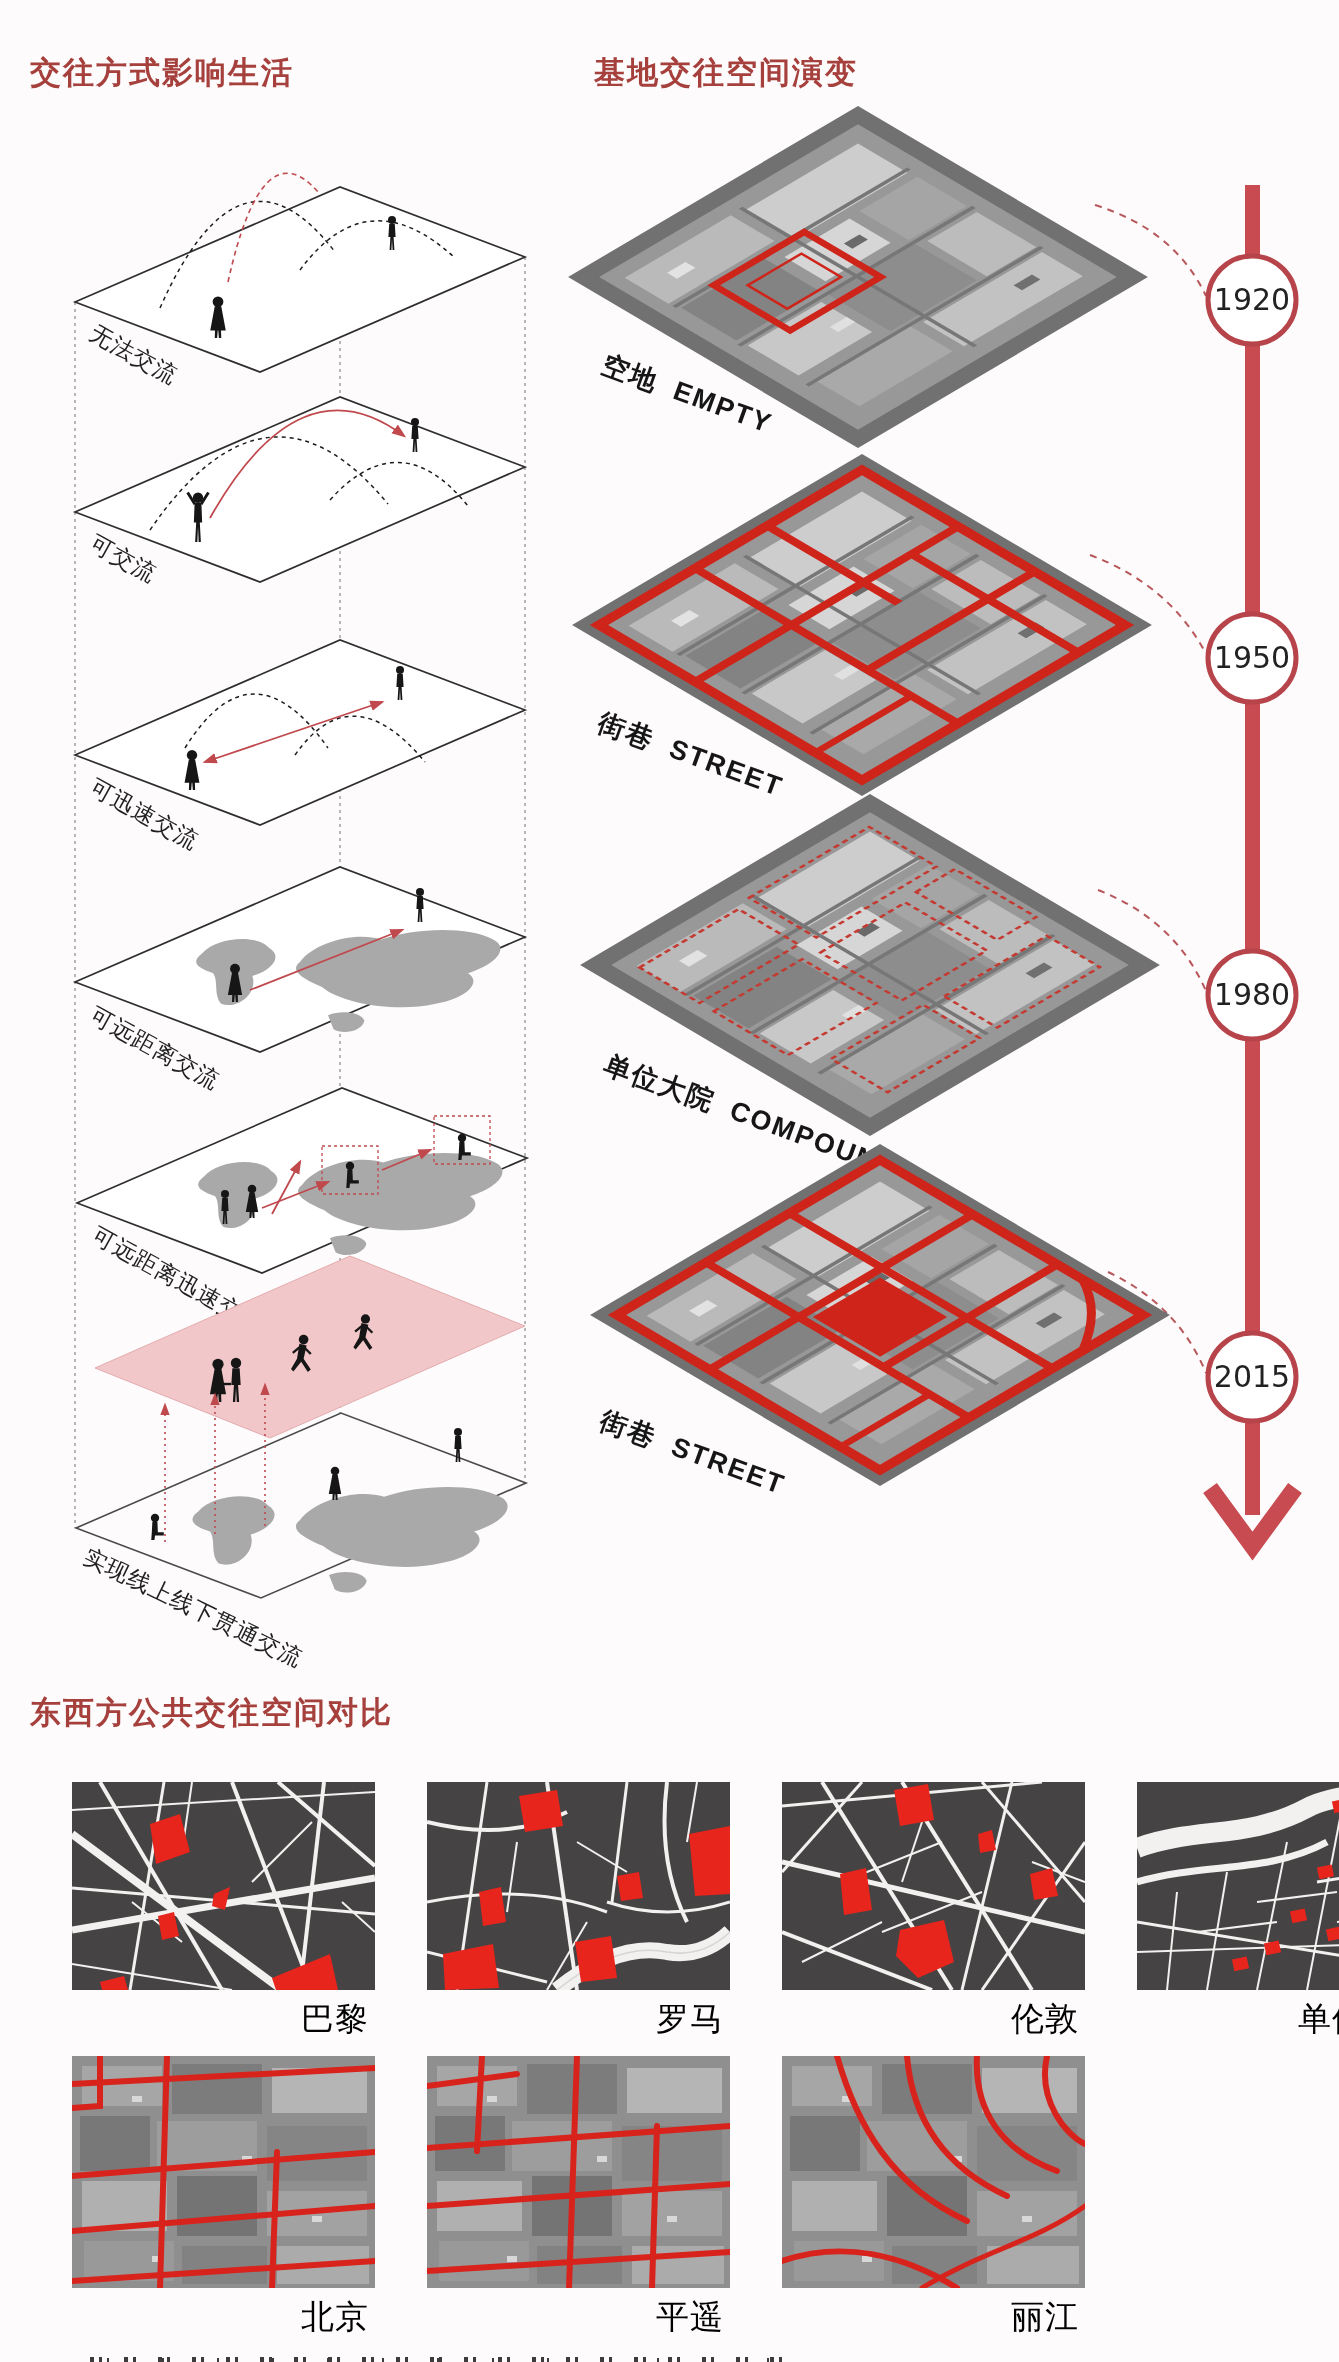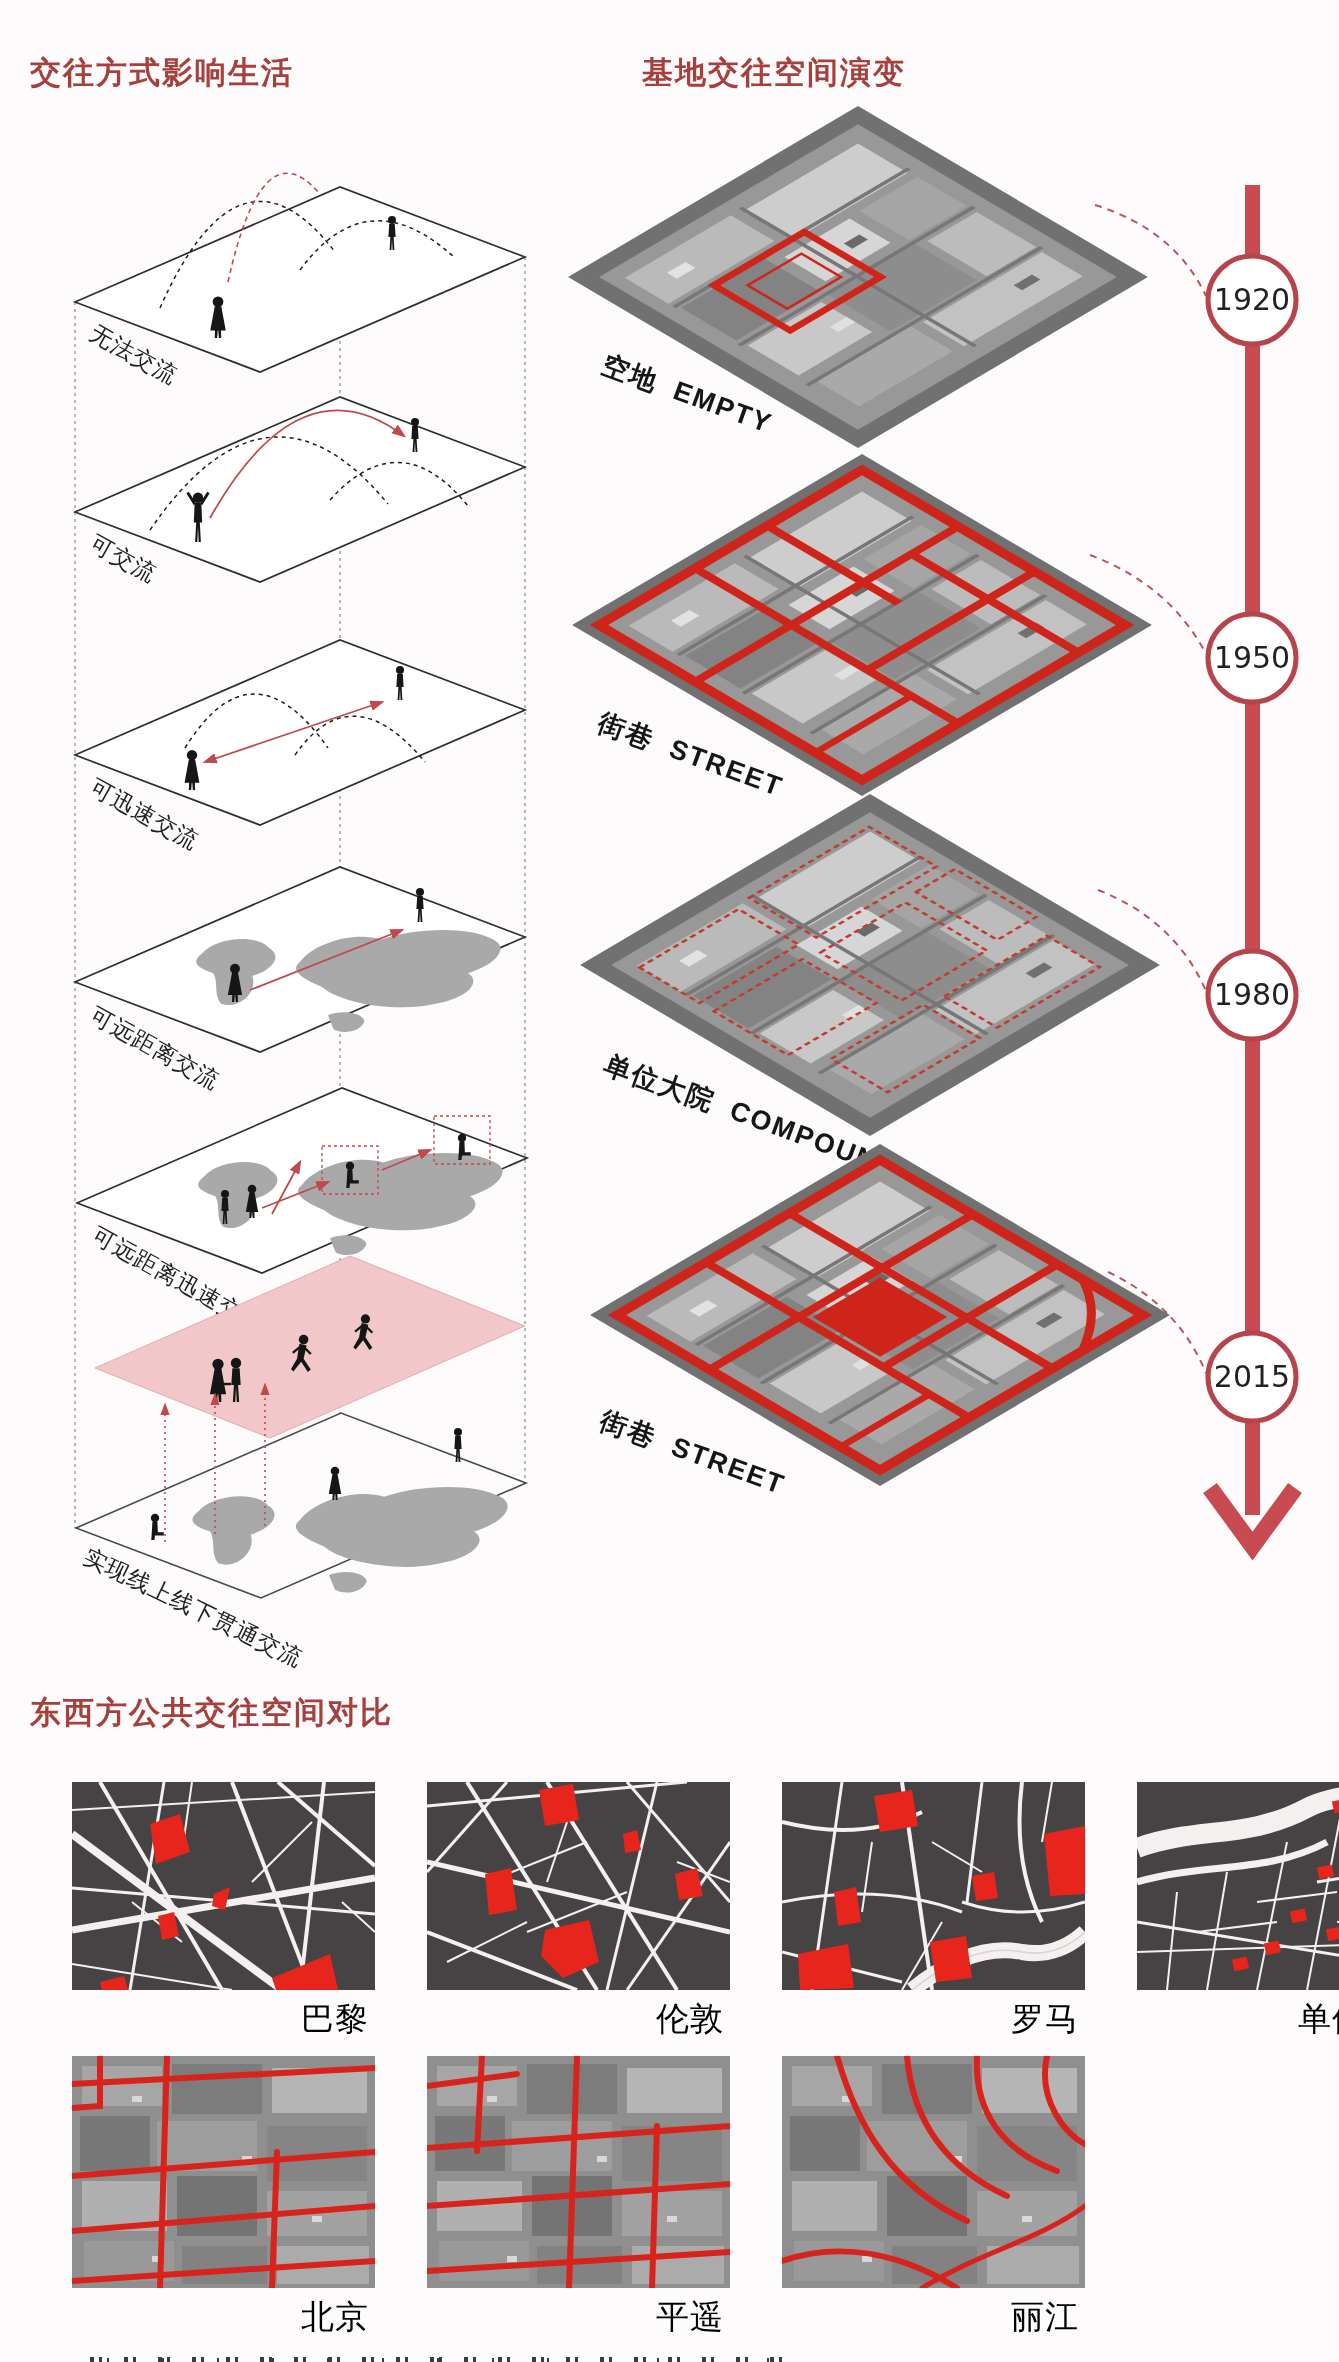--- a/index.html
+++ b/index.html
@@ -6,21 +6,21 @@
   .canvas{
     position:relative;width:1339px;height:2362px;overflow:hidden;
     background:#fdfbfb;font-family:"Liberation Sans",sans-serif;
   }
   .sec-title{
     position:absolute;margin:0;
     font-family:"Liberation Serif","DejaVu Serif",serif;
     font-weight:700;font-size:31px;color:#a6403d;letter-spacing:2px;
   }
   #title-left{left:30px;top:52px;}
-  #title-right{left:594px;top:52px;margin-left:48px;}
+  #title-right{left:594px;top:52px;}
   #title-bottom{left:30px;top:1692px;}
   .abs{position:absolute;}
   
   .plane{fill:#ffffff;stroke:#2e2e2e;stroke-width:1.7;}
   .mapplane{fill:none;stroke:#4a4a4a;stroke-width:1.6;}
   .pink{fill:#f2c7c9;stroke:#e3abae;stroke-width:1;}
   .dash{stroke:#1c1c1c;stroke-width:1.5;fill:none;stroke-dasharray:4 4;}
   .vguide{stroke:#8a8a8a;stroke-width:1.2;fill:none;stroke-dasharray:3 4;}
   .reddash{stroke:#c0494e;stroke-width:1.6;fill:none;stroke-dasharray:5 4;}
   .redline{stroke:#c0494e;stroke-width:1.8;fill:none;}
@@ -319,20 +319,51 @@
           <polygon points="28,200 52,194 56,208 30,208"></polygon>
         </g>
       </svg>
       <figcaption class="map-cap">巴黎</figcaption>
     </figure>
 
     <figure class="map-fig">
       <svg width="303" height="208" viewBox="0 0 303 208">
         <rect width="303" height="208" fill="#454343"></rect>
         <g class="street">
+          <path d="M0,40 Q80,60 140,30" stroke-width="4"></path>
+            <path d="M60,0 L30,208" stroke-width="3"></path>
+          <path d="M120,0 L150,208" stroke-width="4"></path>
+            <path d="M0,120 Q100,100 180,130" stroke-width="3"></path>
+          <path d="M200,0 L185,120" stroke-width="3"></path>
+            <path d="M240,0 Q230,80 260,140" stroke-width="4"></path>
+          <path d="M0,170 L120,200" stroke-width="3"></path>
+            <path d="M160,140 L120,208" stroke-width="2"></path>
+          <path d="M180,120 Q240,140 303,120" stroke-width="3"></path>
+            <path d="M270,0 L260,60" stroke-width="2"></path>
+          <path d="M90,60 L80,130" stroke-width="2"></path>
+            <path d="M150,60 L200,90" stroke-width="2"></path>
+          <path d="M130,208 Q190,160 240,170 Q275,176 303,150" stroke-width="16"></path>
+        </g>
+        <path d="M130,208 Q190,160 240,170 Q275,176 303,150" stroke="#d7d4d2" stroke-width="1.5" fill="none"></path>
+        <g class="redshape">
+          <polygon points="92,14 130,8 136,44 98,50"></polygon>
+            <polygon points="262,52 303,44 303,112 268,114"></polygon>
+          <polygon points="190,94 212,90 216,116 194,119"></polygon>
+            <polygon points="52,110 74,105 79,140 56,144"></polygon>
+          <polygon points="16,172 66,162 72,206 18,208"></polygon>
+            <polygon points="148,160 184,154 190,196 154,200"></polygon>
+        </g>
+      </svg>
+      <figcaption class="map-cap">罗马</figcaption>
+    </figure>
+
+    <figure class="map-fig">
+      <svg width="303" height="208" viewBox="0 0 303 208">
+        <rect width="303" height="208" fill="#454343"></rect>
+        <g class="street">
           <path d="M0,80 L303,150" stroke-width="5"></path>
             <path d="M40,0 L170,208" stroke-width="4"></path>
           <path d="M120,0 L250,208" stroke-width="4"></path>
             <path d="M200,0 L303,120" stroke-width="3"></path>
           <path d="M0,24 L260,0" stroke-width="3"></path>
             <path d="M80,0 L0,90" stroke-width="3"></path>
           <path d="M0,150 L150,208" stroke-width="4"></path>
             <path d="M230,0 L180,208" stroke-width="3"></path>
           <path d="M303,60 L200,208" stroke-width="3"></path>
             <path d="M60,100 L160,60" stroke-width="2"></path>
@@ -343,51 +374,20 @@
         </g>
         <g class="redshape">
           <polygon points="112,8 146,2 152,38 118,44"></polygon>
             <polygon points="58,92 84,86 90,128 62,133"></polygon>
           <polygon points="118,148 162,138 172,180 136,196 114,174"></polygon>
             <polygon points="248,92 270,86 276,114 252,118"></polygon>
           <polygon points="196,52 210,48 214,68 198,71"></polygon>
         </g>
       </svg>
       <figcaption class="map-cap">伦敦</figcaption>
-    </figure>
-
-    <figure class="map-fig">
-      <svg width="303" height="208" viewBox="0 0 303 208">
-        <rect width="303" height="208" fill="#454343"></rect>
-        <g class="street">
-          <path d="M0,40 Q80,60 140,30" stroke-width="4"></path>
-            <path d="M60,0 L30,208" stroke-width="3"></path>
-          <path d="M120,0 L150,208" stroke-width="4"></path>
-            <path d="M0,120 Q100,100 180,130" stroke-width="3"></path>
-          <path d="M200,0 L185,120" stroke-width="3"></path>
-            <path d="M240,0 Q230,80 260,140" stroke-width="4"></path>
-          <path d="M0,170 L120,200" stroke-width="3"></path>
-            <path d="M160,140 L120,208" stroke-width="2"></path>
-          <path d="M180,120 Q240,140 303,120" stroke-width="3"></path>
-            <path d="M270,0 L260,60" stroke-width="2"></path>
-          <path d="M90,60 L80,130" stroke-width="2"></path>
-            <path d="M150,60 L200,90" stroke-width="2"></path>
-          <path d="M130,208 Q190,160 240,170 Q275,176 303,150" stroke-width="16"></path>
-        </g>
-        <path d="M130,208 Q190,160 240,170 Q275,176 303,150" stroke="#d7d4d2" stroke-width="1.5" fill="none"></path>
-        <g class="redshape">
-          <polygon points="92,14 130,8 136,44 98,50"></polygon>
-            <polygon points="262,52 303,44 303,112 268,114"></polygon>
-          <polygon points="190,94 212,90 216,116 194,119"></polygon>
-            <polygon points="52,110 74,105 79,140 56,144"></polygon>
-          <polygon points="16,172 66,162 72,206 18,208"></polygon>
-            <polygon points="148,160 184,154 190,196 154,200"></polygon>
-        </g>
-      </svg>
-      <figcaption class="map-cap">罗马</figcaption>
     </figure>
 
     <figure class="map-fig">
       <svg width="303" height="208" viewBox="0 0 303 208">
         <rect width="303" height="208" fill="#454343"></rect>
         <g class="street">
           <path d="M0,66 C60,44 110,58 170,26 C200,10 240,16 260,0" stroke-width="20"></path>
           <path d="M0,100 C70,80 130,92 190,60" stroke-width="7"></path>
           <path d="M210,0 L170,208" stroke-width="2"></path>
             <path d="M250,20 L230,208" stroke-width="2"></path>

